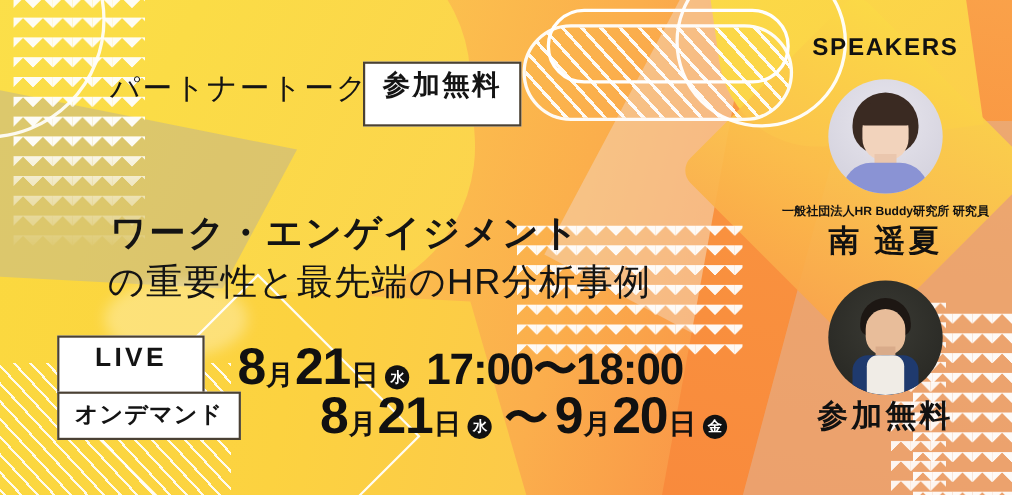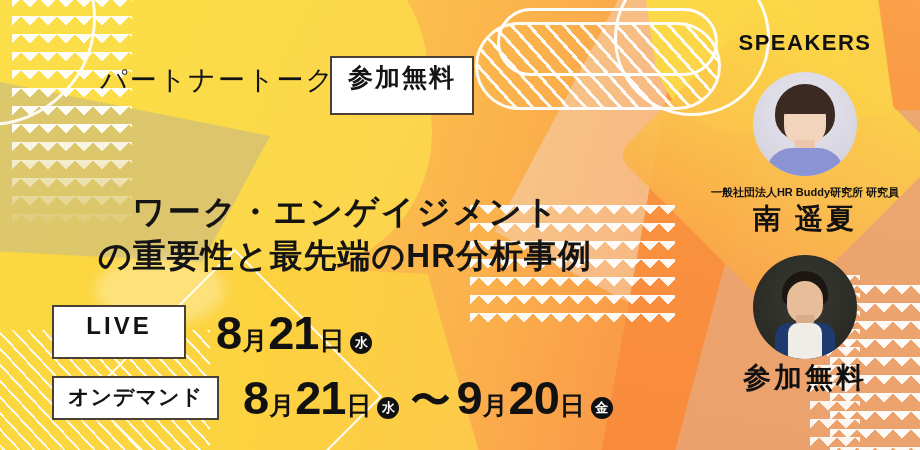--- a/index.html
+++ b/index.html
@@ -136,31 +136,31 @@
     letter-spacing:2px;line-height:1.25;white-space:nowrap;
   }
   .headline{
     position:absolute;left:98px;top:102px;
     font-size:62px;font-weight:700;color:#111;
     letter-spacing:4px;line-height:1.05;white-space:nowrap;
   }
   .sub1{
     position:absolute;left:100px;top:190px;
     font-size:33px;font-weight:700;color:#141414;
-    letter-spacing:2px;white-space:nowrap;margin-left:32px;
+    letter-spacing:2px;white-space:nowrap;
   }
   .sub2{
     position:absolute;left:98px;top:234px;
-    font-size:33px;font-weight:700;color:#141414;
+    font-size:33px;font-weight:400;color:#141414;
     letter-spacing:1px;white-space:nowrap;
   }
 
   .row{position:absolute;display:flex;align-items:center;}
   .row-live{left:52px;top:305px;}
-  .row-ond{left:52px;top:374px;}
+  .row-ond{left:52px;top:354px;gap:48px;}
 
   .tag{
     background:#fff;border:2px solid #4a4134;
     font-weight:700;color:#141414;text-align:center;
     white-space:nowrap;
   }
   .tag-live{width:130px;padding:5px 0 17px;font-size:24px;letter-spacing:3px;}
   .tag-ond{width:163px;padding:5px 0 7px;font-size:21px;letter-spacing:1px;}
 
   .dateline{
@@ -258,20 +258,21 @@
     <div class="sub2">の重要性と最先端のHR分析事例</div>
 
     <div class="row row-live">
       <div class="tag tag-live">LIVE</div>
       <div class="dateline">
         <span class="num">8</span>
         <span class="unit">月</span>
         <span class="num">21</span>
         <span class="unit">日</span>
         <span class="dow">水</span>
+        <span class="time">17:00〜18:00</span>
       </div>
     </div>
 
     <div class="row row-ond">
       <div class="tag tag-ond">オンデマンド</div>
       <div class="dateline">
         <span class="num">8</span>
         <span class="unit">月</span>
         <span class="num">21</span>
         <span class="unit">日</span>

